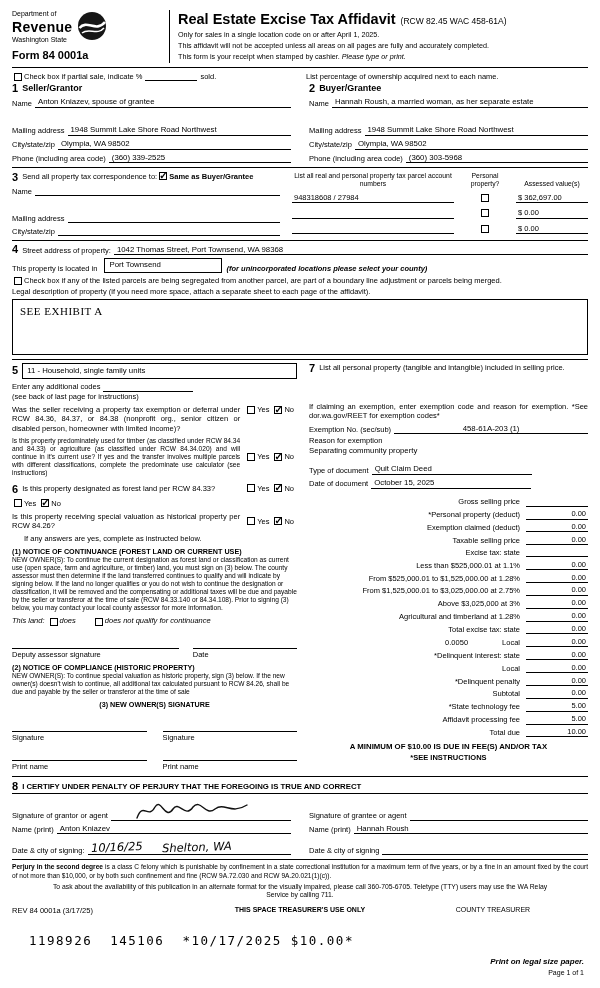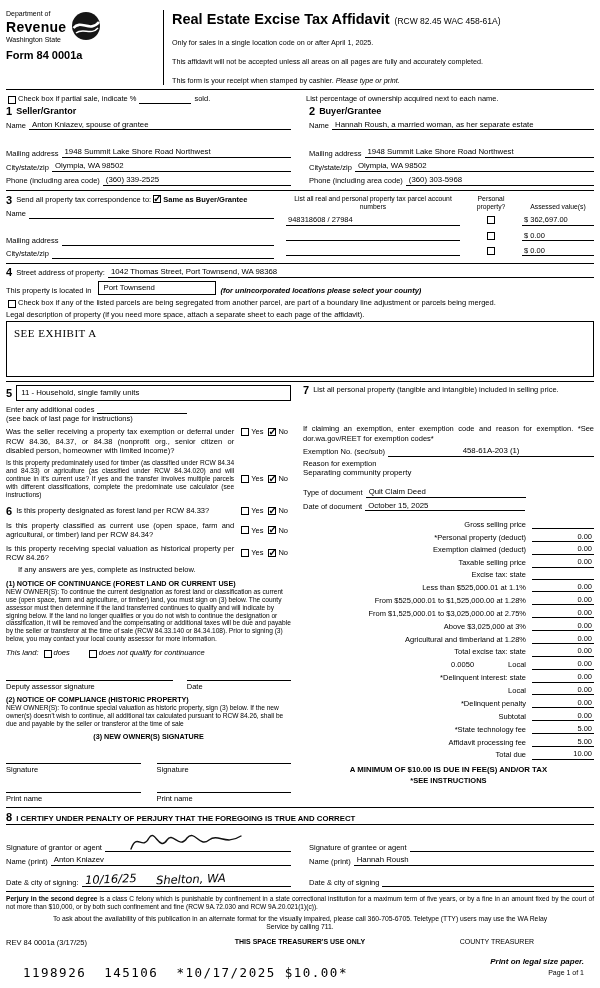--- a/index.html
+++ b/index.html
@@ -1,39 +1,39 @@
 <!DOCTYPE html>
 <html><head>
 <meta charset="utf-8">
 <style>
   * { margin:0; padding:0; box-sizing:border-box; }
   html,body { background:#fff; }
   .page {
     width:600px; min-height:988px; margin:0 auto; background:#fff;
     font-family:"Liberation Sans", sans-serif; font-size:7.5px; color:#000;
-    padding:10px 6px 6px; position:relative; line-height:1.25;
+    padding:10px 12px 6px; position:relative; line-height:1.25;
   }
   .it { font-style:italic; }
   .b { font-weight:bold; }
   .c { text-align:center; }
   .hr { border-top:1px solid #000; margin:4px 0 3px; }
   .sp6{height:6px;} .sp14{height:14px;}
 
   
   .hdr { display:flex; border-bottom:1.5px solid #000; padding-bottom:4px; }
   .hdr-left { width:158px; border-right:1px solid #000; padding-right:6px; }
   .dept-row { display:flex; align-items:center; gap:5px; }
   .dept-small,.dept-sub { font-size:7px; }
   .dept-name { font-size:14px; font-weight:bold; letter-spacing:.3px; }
   .form-no { font-size:11px; font-weight:bold; margin-top:4px; }
   .hdr-right { flex:1; padding-left:8px; }
   .ttl-row { display:flex; align-items:baseline; gap:5px; white-space:nowrap; }
   .ttl { font-size:14.5px; font-weight:bold; }
   .ttl-code { font-size:8.5px; }
-  .note { font-size:7.2px; margin-top:10px; }
+  .note { font-size:7.2px; margin-top:2px; }
 
   
   .cb { width:8px; height:8px; border:1px solid #000; display:inline-block;
         vertical-align:-1px; position:relative; margin:0 2px; flex:none; background:#fff; }
   .cb.checked::after { content:"✓"; position:absolute; left:-1px; top:-3px;
         font-size:10px; font-weight:bold; }
 
   
   .row { display:flex; align-items:flex-end; margin-top:3px; }
   .lbl { margin-right:3px; white-space:nowrap; }
@@ -328,21 +328,20 @@
         </div>
         <div class="ynbox">
           <span class="cb"></span>
             <span class="ynl">Yes</span>
           <span class="cb checked"></span>
             <span class="ynl">No</span>
         </div>
       </div>
 
       <div class="qrow">
-        <div class="qtext">Is this property classified as current use (open space, farm and agricultural, or timber) land per RCW 84.34?</div>
         <div class="ynbox" style="align-self:center;">
           <span class="cb"></span>
             <span class="ynl">Yes</span>
           <span class="cb checked"></span>
             <span class="ynl">No</span>
         </div>
       </div>
 
       <div class="qrow">
         <div class="qtext">Is this property receiving special valuation as historical property per RCW 84.26?</div>

